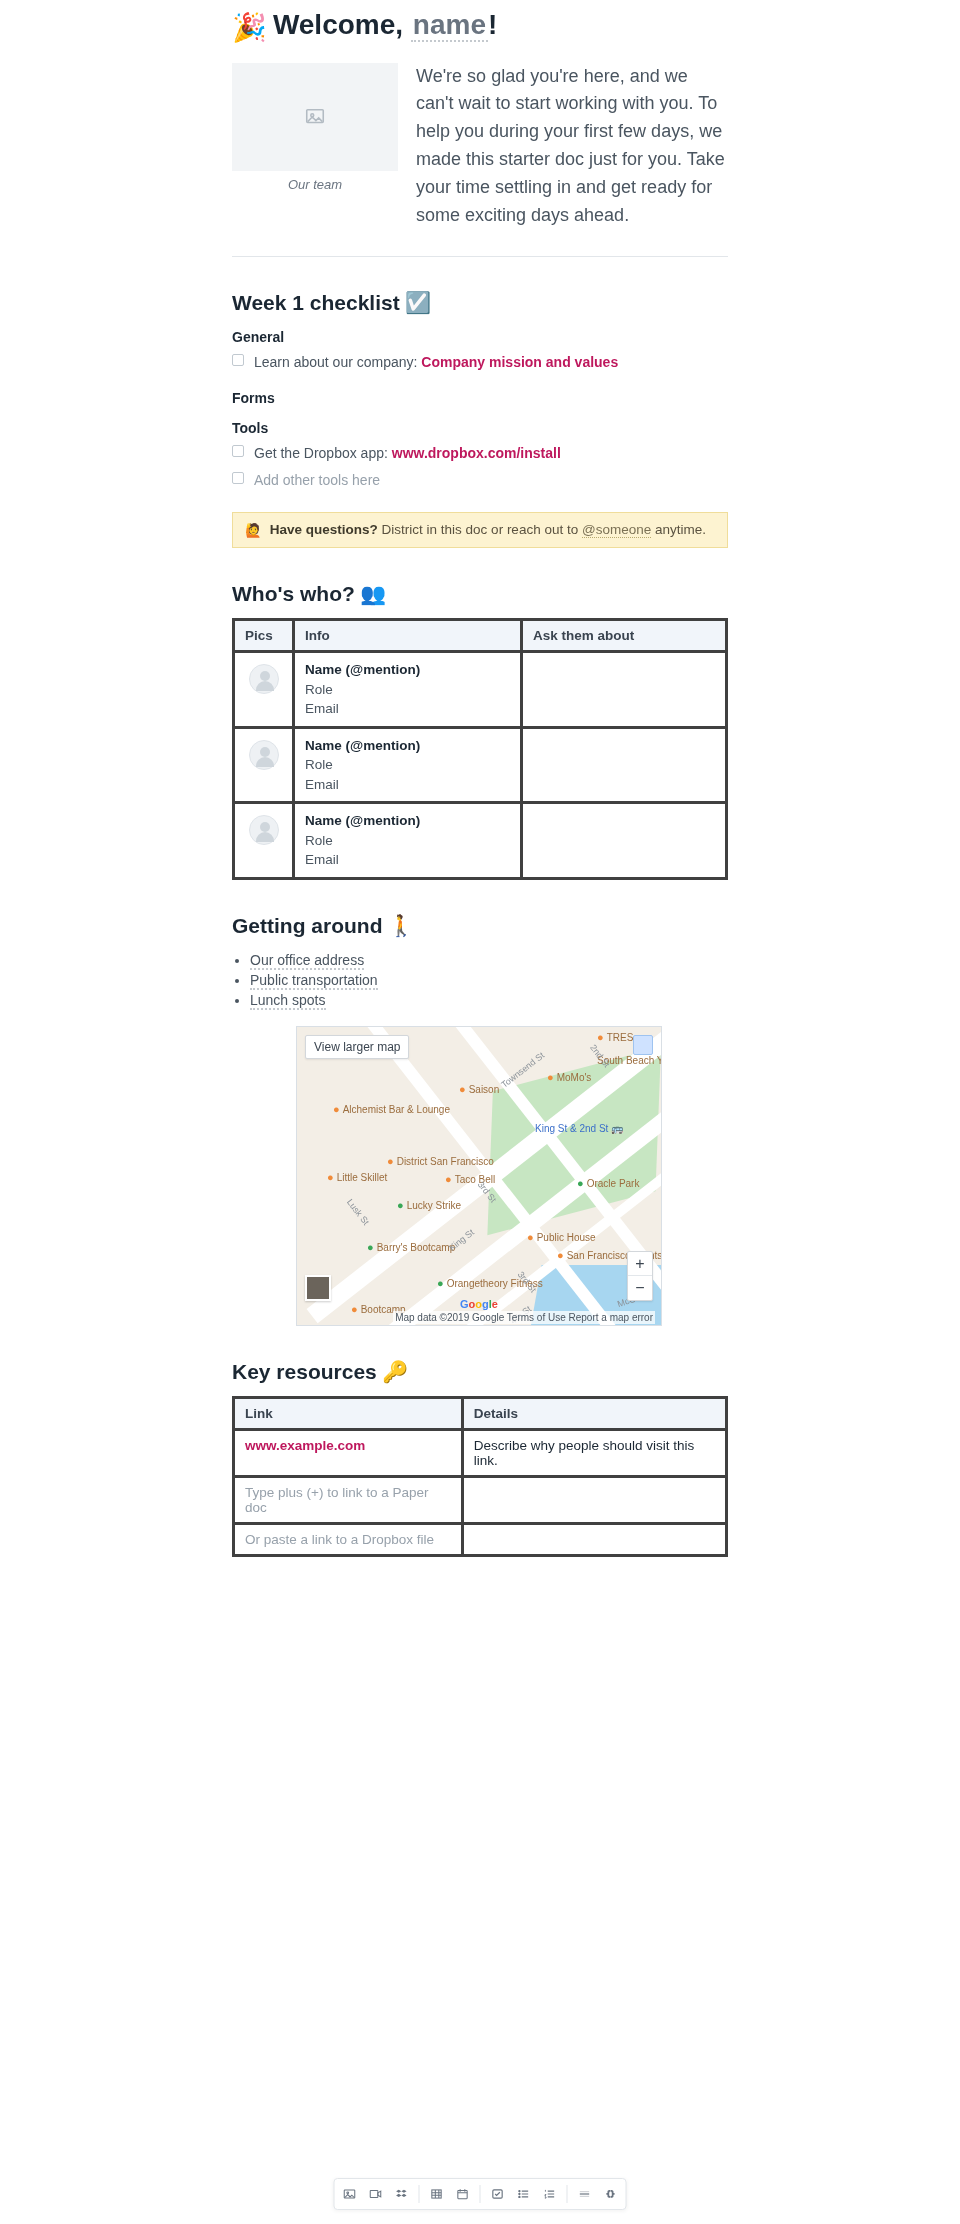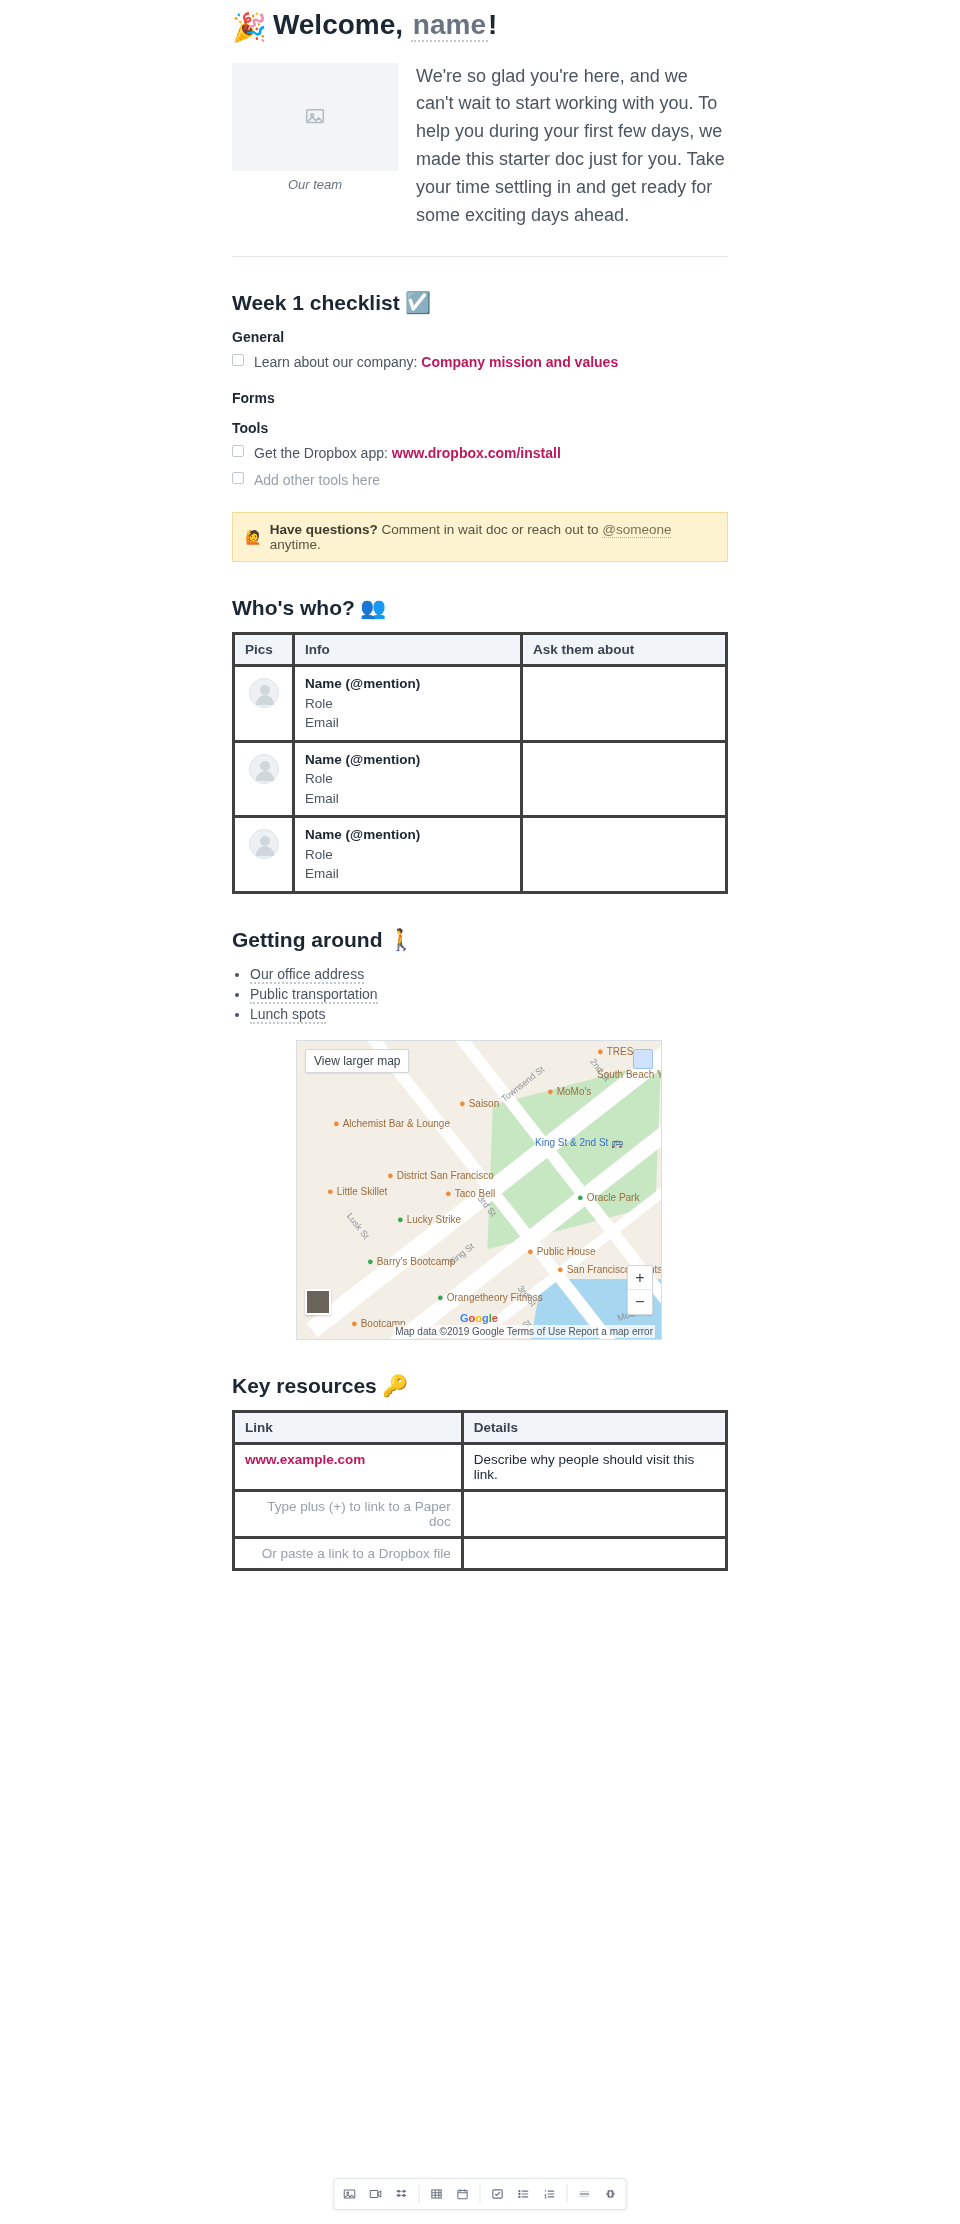--- a/index.html
+++ b/index.html
@@ -195,21 +195,21 @@
   .poi.orange::before { content:"●"; color:#f08b3a; margin-right:3px; font-size:11px; }
   .poi.green::before { content:"●"; color:#3aa757; margin-right:3px; font-size:11px; }
   .poi.blue { color:#3b6fc9; }
   .glogo { position:absolute; bottom:15px; left:50%; transform:translateX(-50%); font-size:11px; font-weight:600; }
   .glogo .g1{color:#4285F4}.glogo .g2{color:#EA4335}.glogo .g3{color:#FBBC05}.glogo .g4{color:#4285F4}.glogo .g5{color:#34A853}.glogo .g6{color:#EA4335}
   .mapfoot { position:absolute; bottom:1px; right:6px; font-size:10px; color:#4a5560; background:rgba(255,255,255,0.75); padding:1px 2px; }
   .zoom { position:absolute; bottom:24px; right:8px; width:26px; background:#fff; border:1px solid #d3d7db; border-radius:2px; box-shadow:0 1px 2px rgba(0,0,0,0.1); }
   .zoom div { height:24px; display:flex; align-items:center; justify-content:center; font-size:16px; color:#3b4550; cursor:pointer; }
   .zoom div:first-child { border-bottom:1px solid #e3e7eb; }
   .sat { position:absolute; bottom:24px; left:8px; width:26px; height:26px; background:#6b645b; border:2px solid #fff; box-shadow:0 1px 2px rgba(0,0,0,0.2); cursor:pointer; }
-  .resources-table .placeholder-cell { color: #97a1ab; text-align: right; }
+  .resources-table .placeholder-cell { color: #97a1ab; }
   .toolbar {
     position: fixed;
     bottom: 14px;
     left: 50%;
     transform: translateX(-50%);
     display: flex;
     background: #fff;
     border: 1px solid #e2e6ea;
     border-radius: 4px;
     padding: 4px 2px;
@@ -260,21 +260,21 @@
         <div class="subhead">Tools</div>
         <ul class="check-list">
           <li><span class="chk"></span><span>Get the Dropbox app: </span><span class="link">www.dropbox.com/install</span></li>
           <li><span class="chk"></span><span class="placeholder-text">Add other tools here</span></li>
         </ul>
       </div>
 
     <div class="callout">
       <span>🙋</span>
       <span>
-        <b>Have questions?</b><span> Comment in wait doc or reach out to </span><span class="mention">@someone</span><span> anytime.</span>
+        <b>Have questions?</b><span> District in this doc or reach out to </span><span class="mention">@someone</span><span> anytime.</span>
       </span>
     </div>
 
     <h2><span>Who's who? </span><span>👥</span></h2>
 
     <table class="data">
       <thead>
           <tr id="ww-head">
             <th class="col-pics">Pics</th>
             <th>Info</th>

